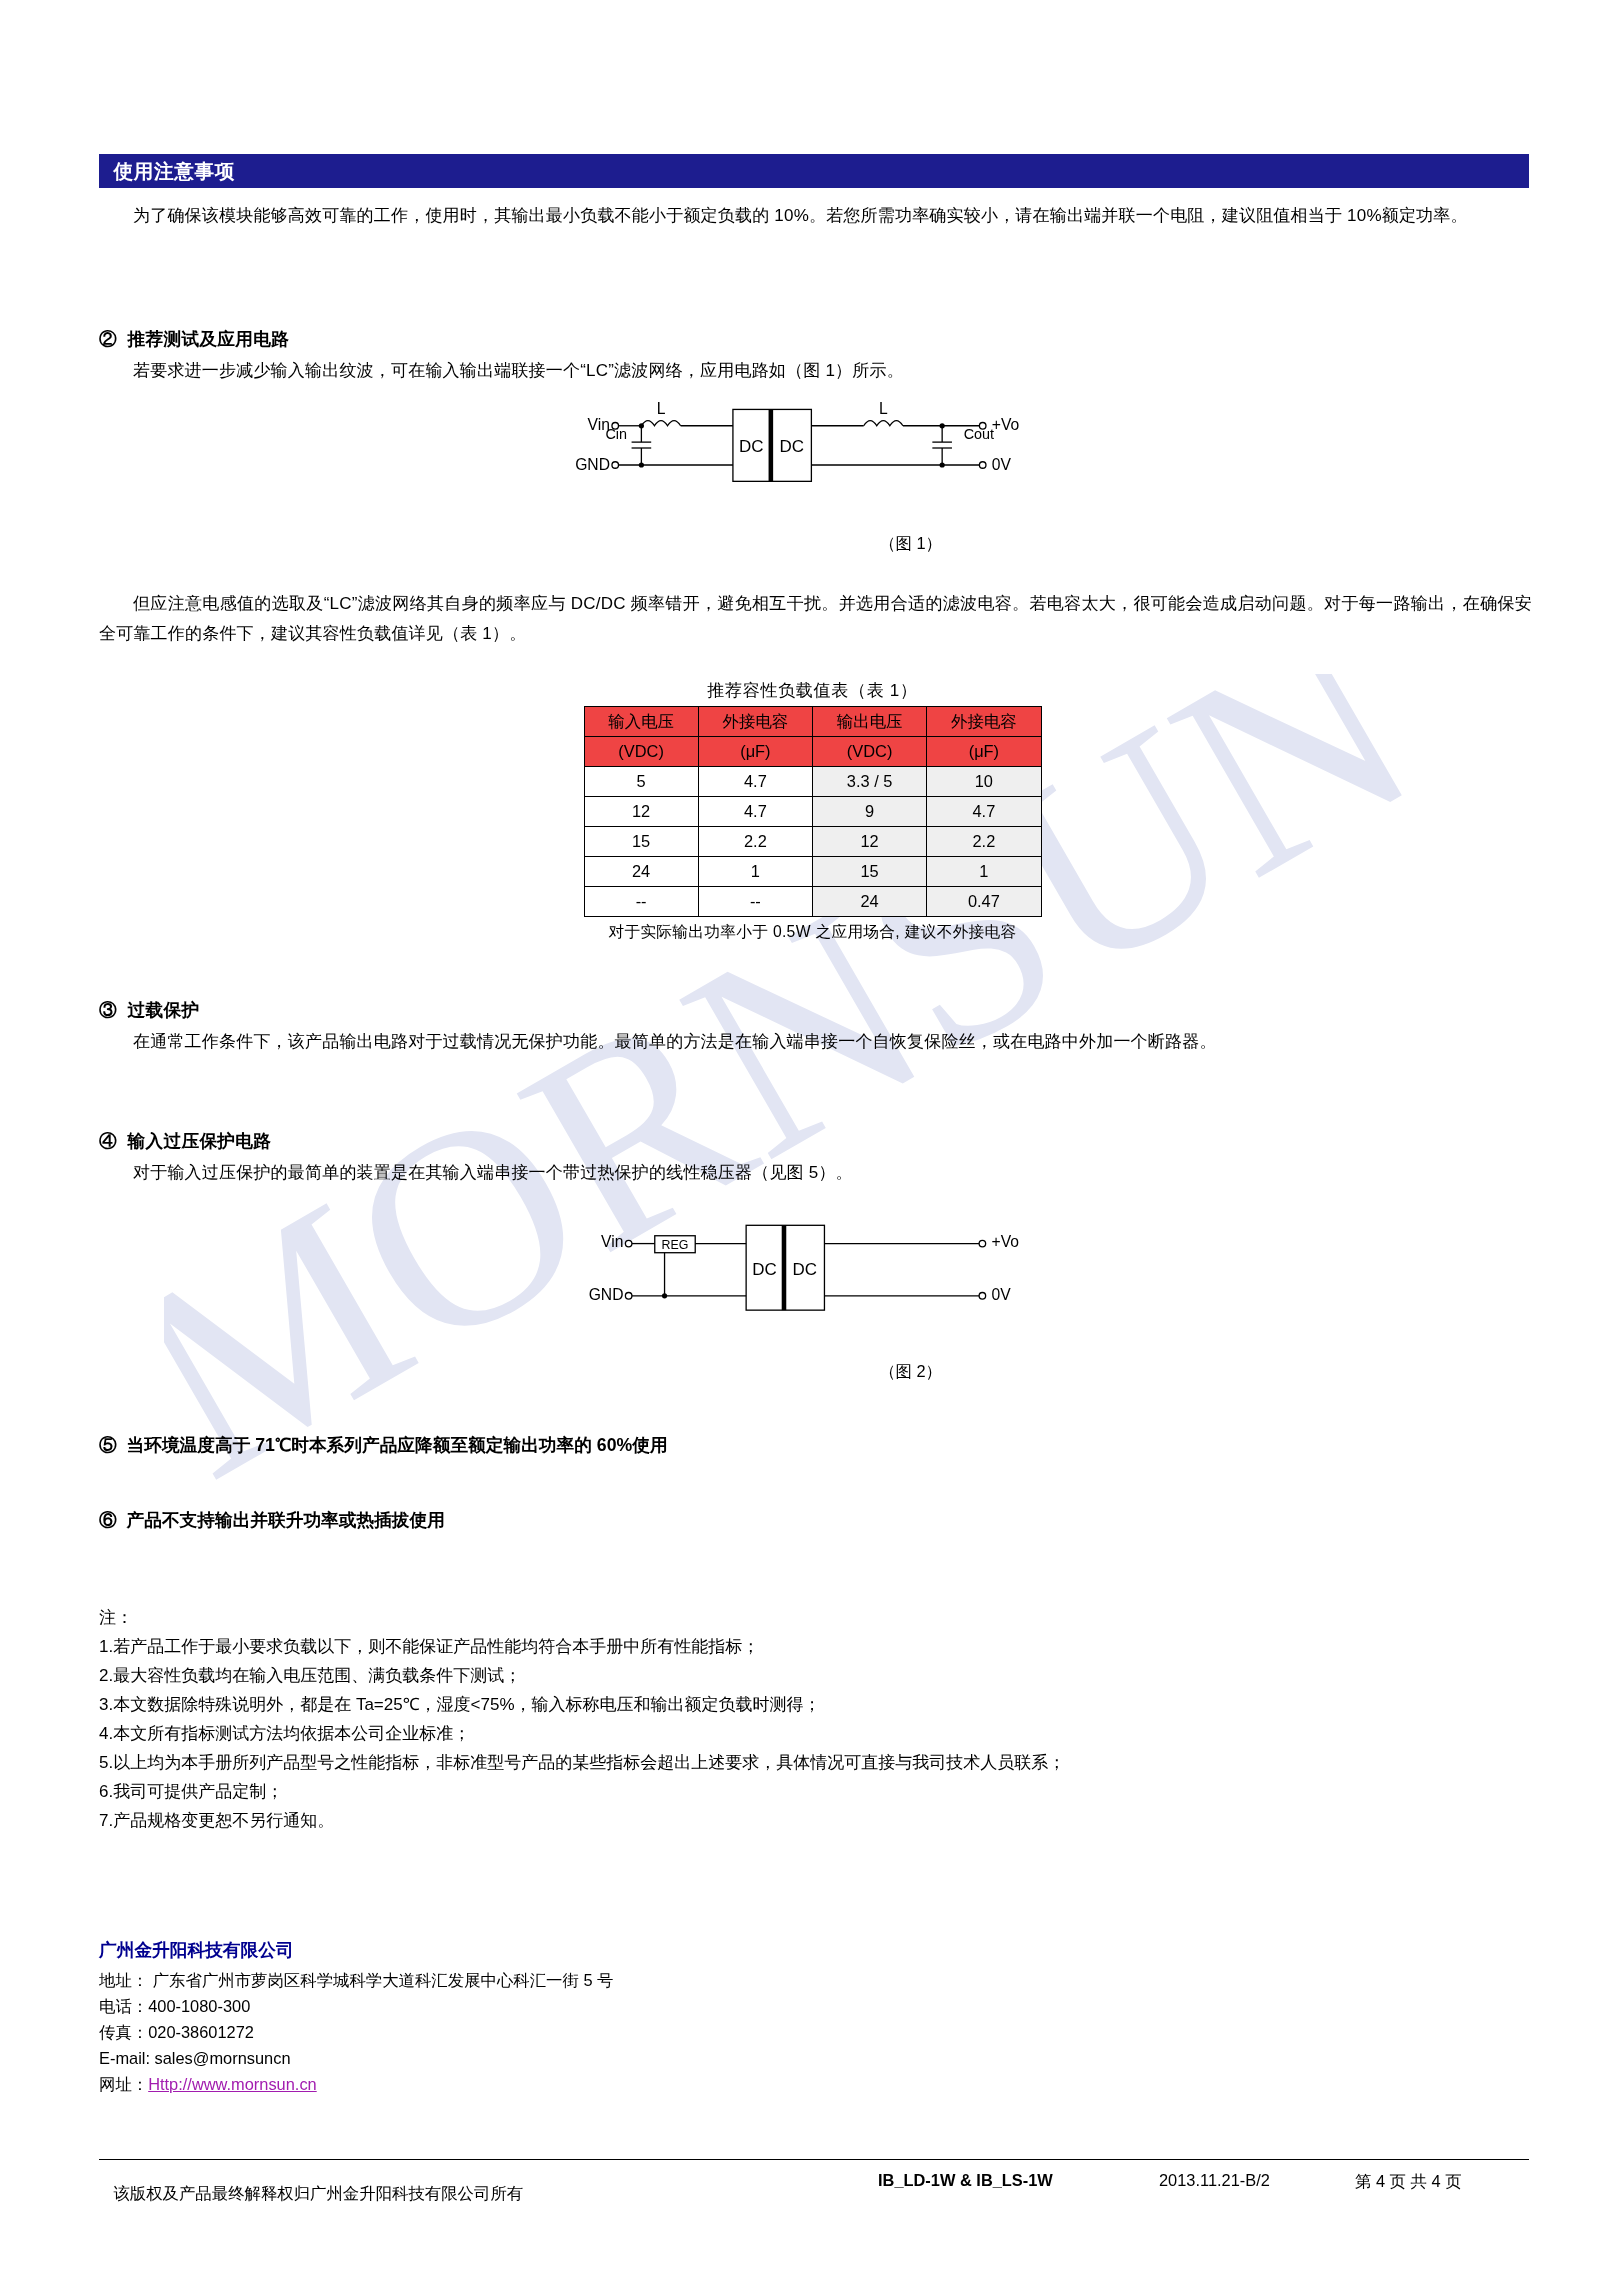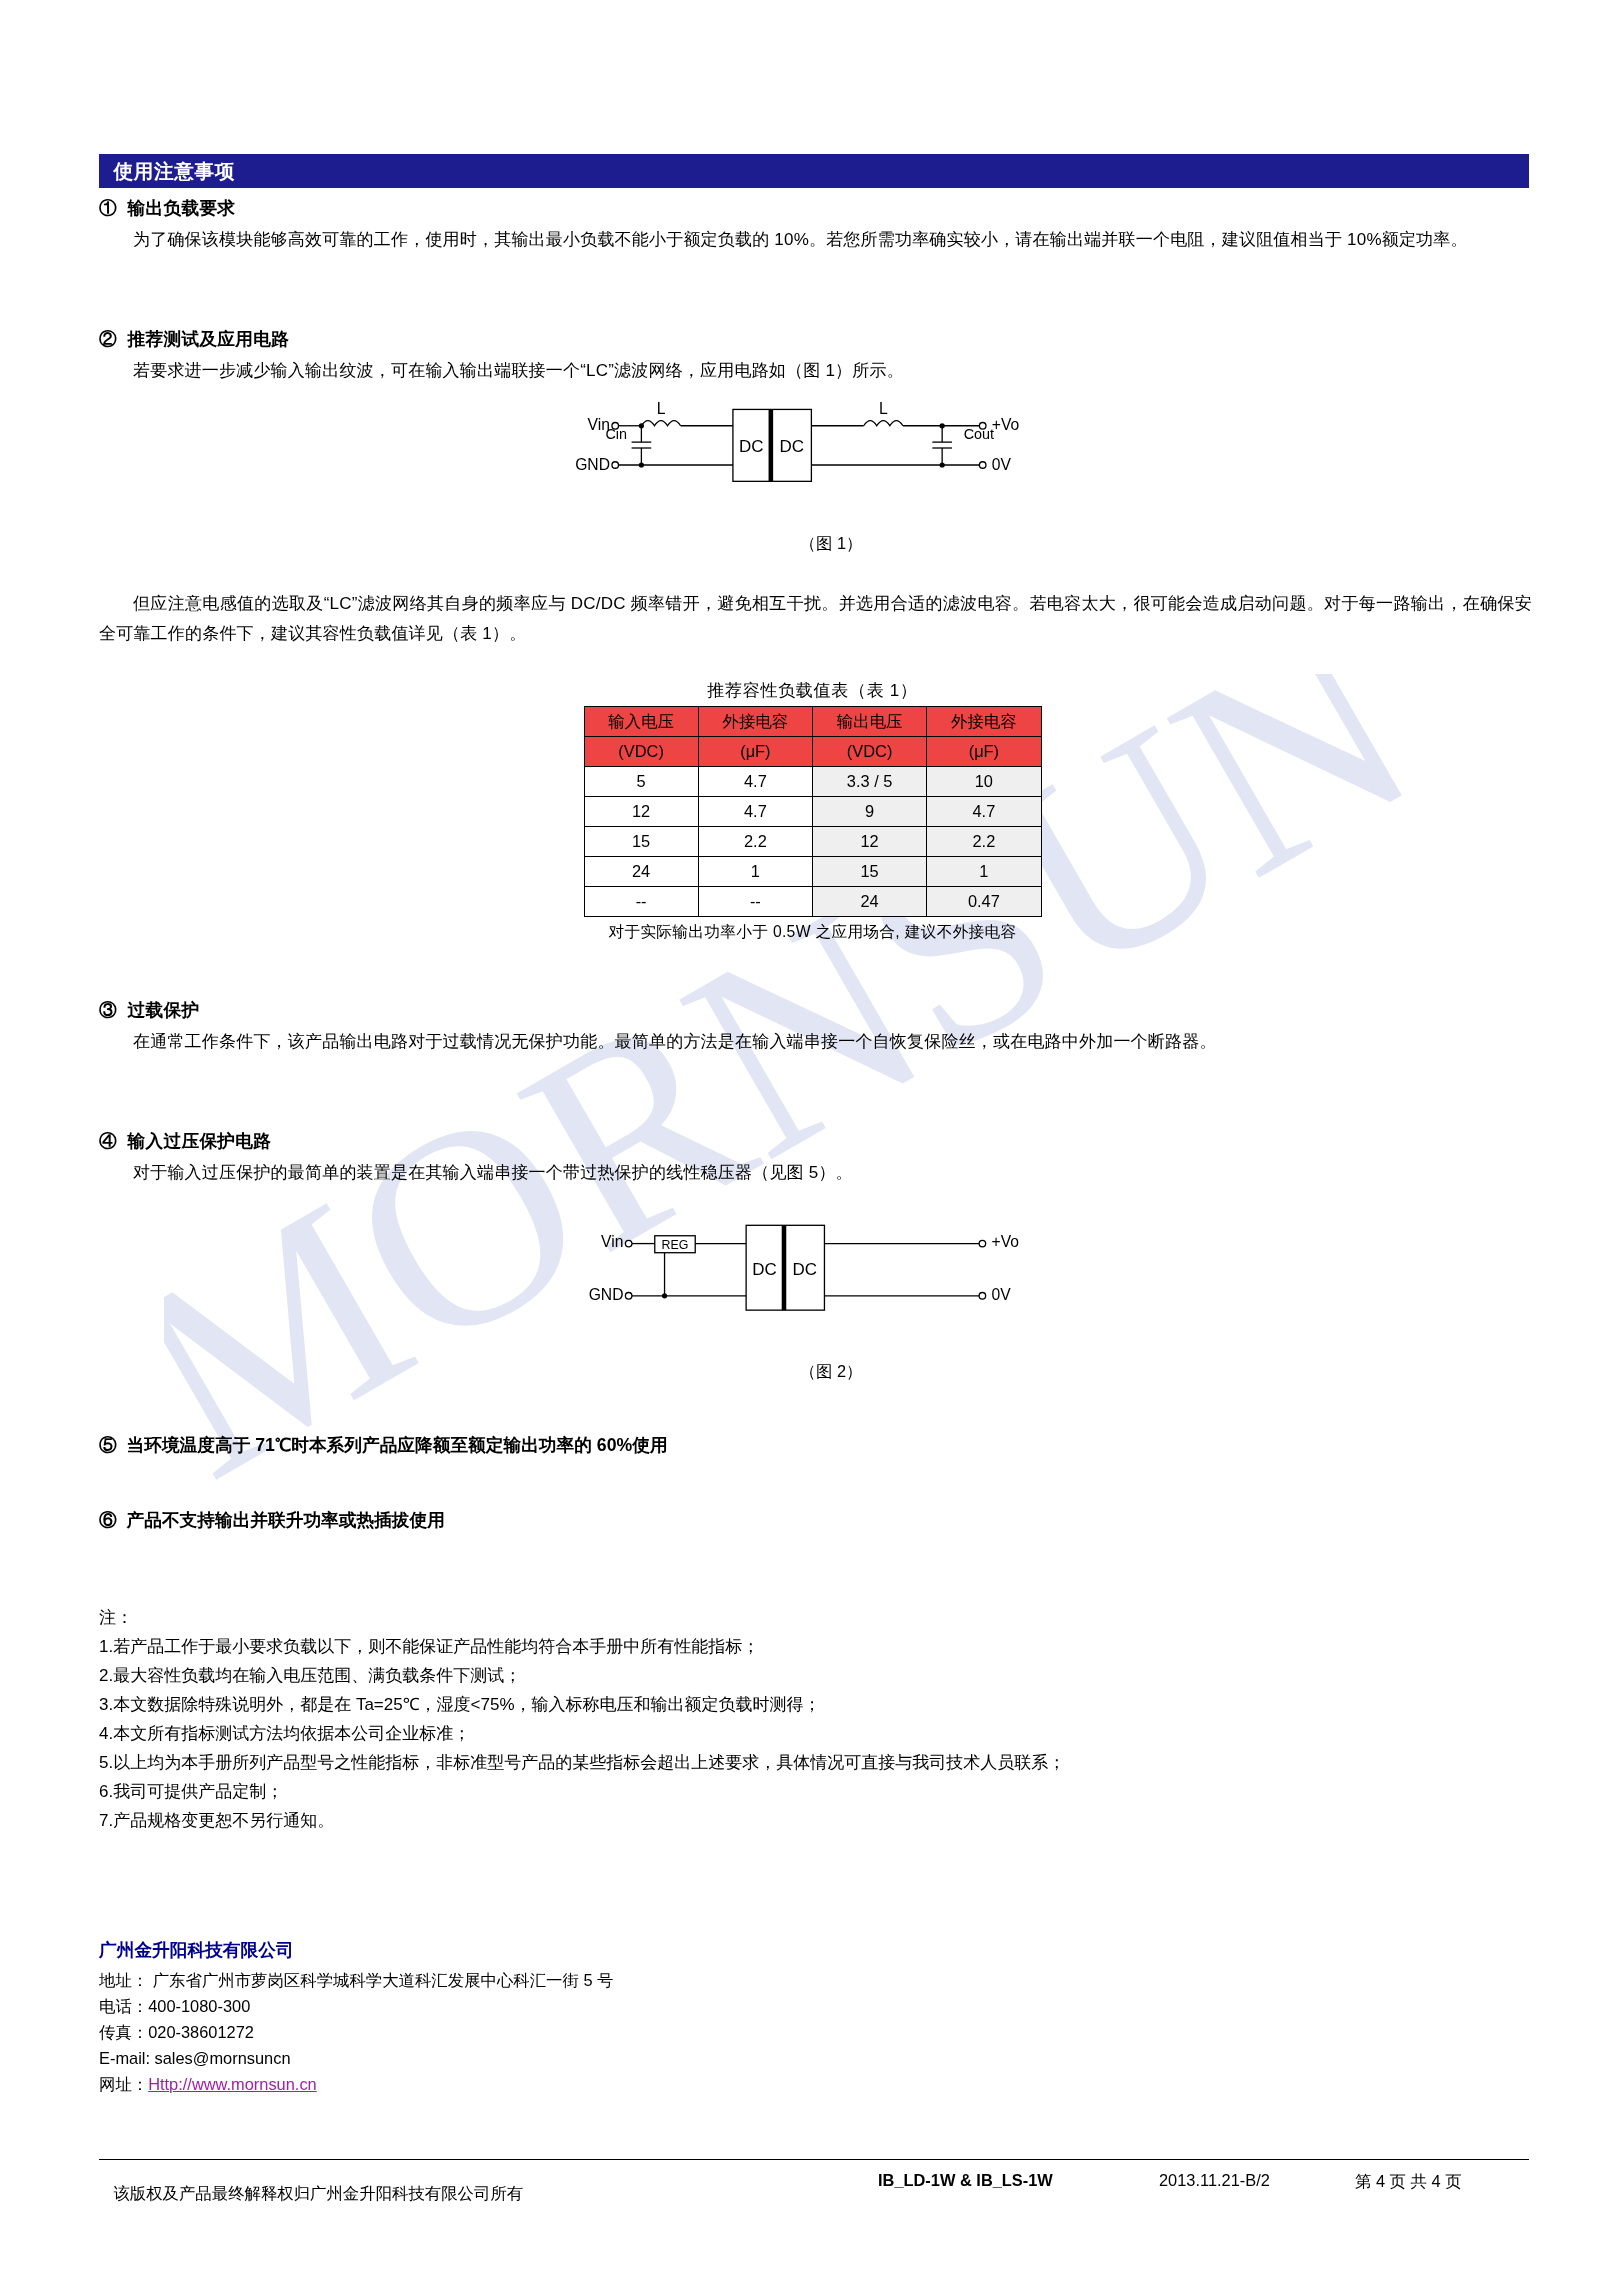--- a/index.html
+++ b/index.html
@@ -80,21 +80,21 @@
   .fig1 {
     position: absolute;
     left: 576px;
     top: 406px;
     width: 510px;
     height: 118px;
   }
   .fig1 svg, .fig2 svg { overflow: visible; }
   .figcap {
     position: absolute;
-    text-align: center;
+    text-align: right;
     font-size: 16.4px;
   }
 
   
   .tbl-wrap {
     position: absolute;
     left: 564px;
     top: 679px;
     width: 497px;
   }
@@ -207,24 +207,20 @@
     </svg>
   </div>
 
   <div class="content">
 
     <div class="section-bar">
       <span>使用注意事项</span>
     </div>
 
     <div class="blk" style="top:196px;">
-      <div class="heading">
-        <span>①</span>
-        &nbsp;<span>输出负载要求</span>
-      </div>
       <div class="para indent" style="margin-top:5.2px;">为了确保该模块能够高效可靠的工作，使用时，其输出最小负载不能小于额定负载的 10%。若您所需功率确实较小，请在输出端并联一个电阻，建议阻值相当于 10%额定功率。</div>
     </div>
 
     <div class="blk" style="top:327px;">
       <div class="heading">
         <span>②</span>
         &nbsp;<span>推荐测试及应用电路</span>
       </div>
       <div class="para indent" style="margin-top:5.2px;">若要求进一步减少输入输出纹波，可在输入输出端联接一个“LC”滤波网络，应用电路如（图 1）所示。</div>
     </div>

